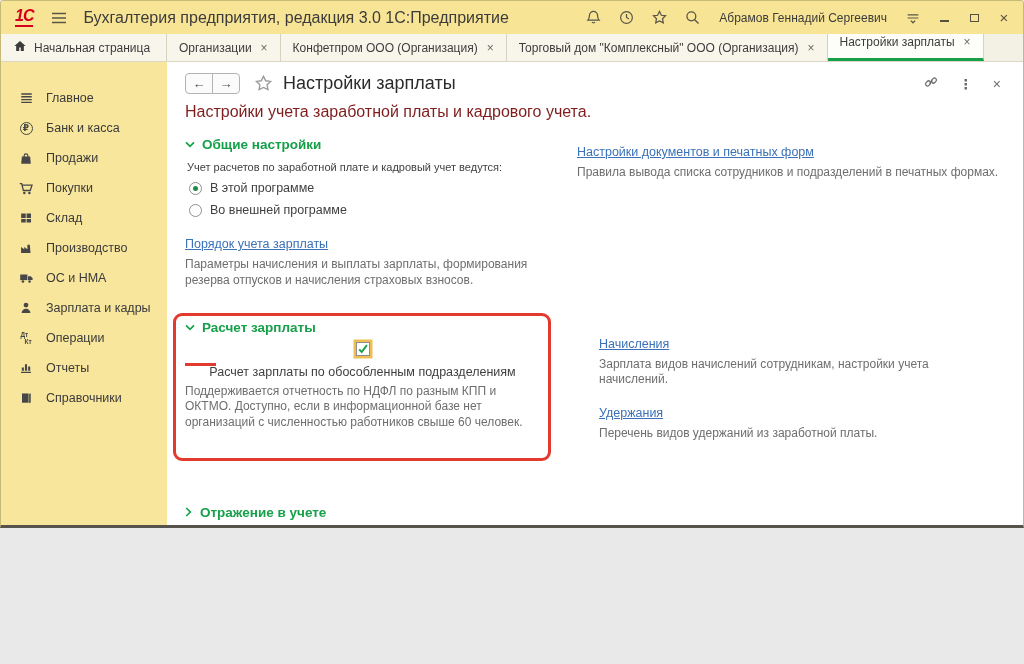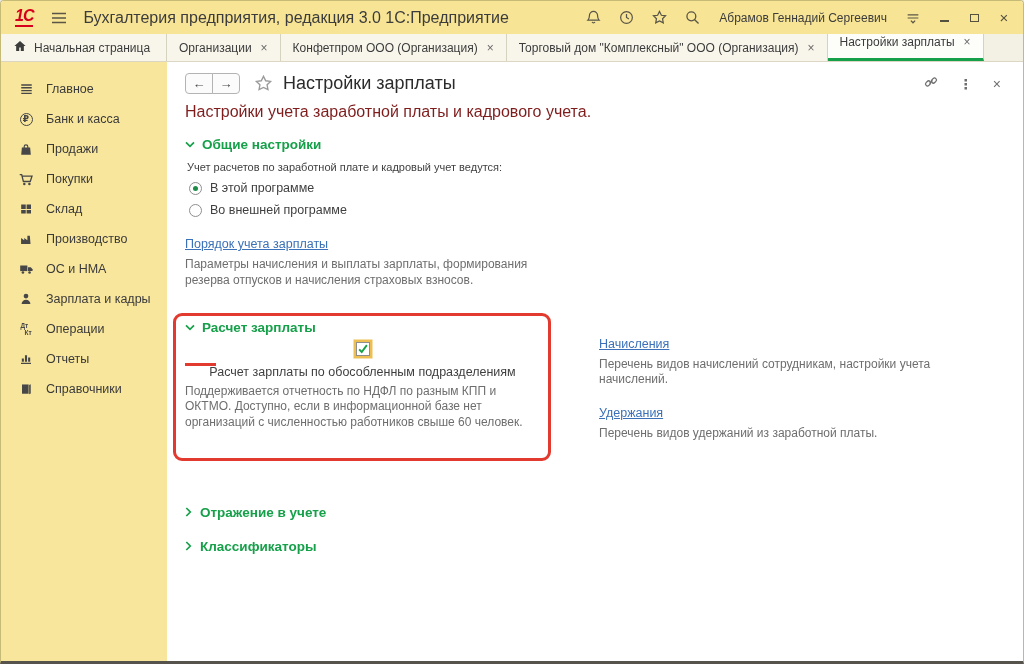--- a/index.html
+++ b/index.html
@@ -1,17 +1,17 @@
 <!DOCTYPE html>
 <html><head>
 <meta charset="utf-8">
 <style>
   html,body{margin:0;padding:0;background:#e9e9e9;font-family:"Liberation Sans","DejaVu Sans",sans-serif;}
   *{box-sizing:border-box;}
-  .window{width:1024px;height:664px;display:flex;flex-direction:column;background:#fff;
+  .window{width:1024px;height:528px;display:flex;flex-direction:column;background:#fff;
     border:1px solid #c6ba77;border-bottom:3px solid #56534c;border-radius:4px 4px 0 0;overflow:hidden;}
 
   
   .titlebar{height:33px;flex:0 0 33px;background:#f7e495;display:flex;align-items:center;padding:0 12px 0 14px;}
   .logo{color:#d6001c;font-weight:bold;font-style:italic;font-size:16px;line-height:1;
     border-bottom:2px solid #d6001c;padding-bottom:1px;letter-spacing:-1px;}
   .tb-burger{margin:0 16px 0 18px;display:flex;}
   .tb-title{font-size:16px;color:#3c3c3c;}
   .tb-right{margin-left:auto;display:flex;align-items:center;gap:16px;}
   .tb-ic{display:flex;align-items:center;cursor:default;}
@@ -25,21 +25,21 @@
   .tabbar{height:28px;flex:0 0 28px;background:#f3f1e3;display:flex;border-bottom:1px solid #dcd7c4;}
   .tab{display:flex;align-items:center;gap:7px;padding:12px 12px;font-size:12px;color:#3c3c3c;
     background:#f8f6eb;border-right:1px solid #d6d2c0;white-space:nowrap;cursor:default;}
   .tab.home{width:166px;flex:0 0 166px;}
   .tab.active{background:#fdfdfa;border-bottom:3px solid #16a04a;padding-top:3px;}
   .tab .x{color:#6a6a6a;font-size:12px;margin-left:2px;}
   .tabbar-fill{flex:1;background:#f3f1e3;}
 
   
   .layout{flex:1;display:flex;min-height:0;}
-  .sidebar{width:166px;flex:0 0 166px;background:#f8e69d;padding-top:12px;}
+  .sidebar{width:166px;flex:0 0 166px;background:#f8e69d;padding-top:21px;}
   .sb-item{display:flex;align-items:center;gap:11px;padding:7px 8px 7px 16px;font-size:12.5px;color:#3a3a3a;cursor:default;}
   .sb-icon{width:18px;height:16px;display:flex;align-items:center;justify-content:center;flex:0 0 18px;}
   .rub{width:13px;height:13px;border:1.5px solid #474747;border-radius:50%;font-size:9px;font-weight:700;color:#474747;
     display:flex;align-items:center;justify-content:center;font-family:"DejaVu Sans",sans-serif;}
   .dtkt i{display:block;font-style:normal;font-weight:700;font-size:6.5px;line-height:7px;color:#474747;}
   .dtkt i:last-child{margin-left:4px;}
 
   .main{flex:1;background:#fff;position:relative;overflow:hidden;}
 
   
@@ -309,20 +309,24 @@
               <div class="radio-row">
                 <span class="radio"></span>
                 <span>Во внешней программе</span>
               </div>
             </div>
           <div class="gen-link-block">
             <span class="lnk">Порядок учета зарплаты</span>
             <div class="desc">Параметры начисления и выплаты зарплаты, формирования резерва отпусков и начисления страховых взносов.</div>
           </div>
         </div>
+        <div class="right-cell">
+          <span class="lnk">Настройки документов и печатных форм</span>
+          <div class="desc">Правила вывода списка сотрудников и подразделений в печатных формах.</div>
+        </div>
       </div>
 
       <div class="cols">
         <div class="payroll-left">
           <div class="annotation-box"></div>
           <div class="sec-head">
             <svg width="10" height="7" viewBox="0 0 10 7" fill="none" stroke="#16a04a" stroke-width="1.7">
                 <path d="M1 1.3l4 4 4-4"></path>
               </svg>
             <span>Расчет зарплаты</span>
@@ -332,21 +336,21 @@
               <svg width="12" height="12" viewBox="0 0 14 14" fill="none" stroke="#17a04a" stroke-width="2.2">
                   <path d="M2.5 7.5l3 3 6-8"></path>
                 </svg>
             </span>
             <span class="red-underline"></span>
             <span>Расчет зарплаты по обособленным подразделениям</span>
           </div>
           <div class="desc">Поддерживается отчетность по НДФЛ по разным КПП и ОКТМО. Доступно, если в информационной базе нет организаций с численностью работников свыше 60 человек.</div>
         </div>
         <div class="right-cell payroll-right">
-            <div class="pr-group"><span class="lnk">Начисления</span><div class="desc">Перечень видов начислений сотрудникам, настройки учета начислений.</div></div>
+            <div class="pr-group"><span class="lnk">Начисления</span><div class="desc">Зарплата видов начислений сотрудникам, настройки учета начислений.</div></div>
             <div class="pr-group"><span class="lnk">Удержания</span><div class="desc">Перечень видов удержаний из заработной платы.</div></div>
           </div>
       </div>
 
       <div class="cols collapsed-rows">
         <div>
             <div class="collapsed-row">
               <span><svg width="7" height="10" viewBox="0 0 7 10" fill="none" stroke="#16a04a" stroke-width="1.7">
                   <path d="M1.3 1l4 4-4 4"></path>
                 </svg></span>

